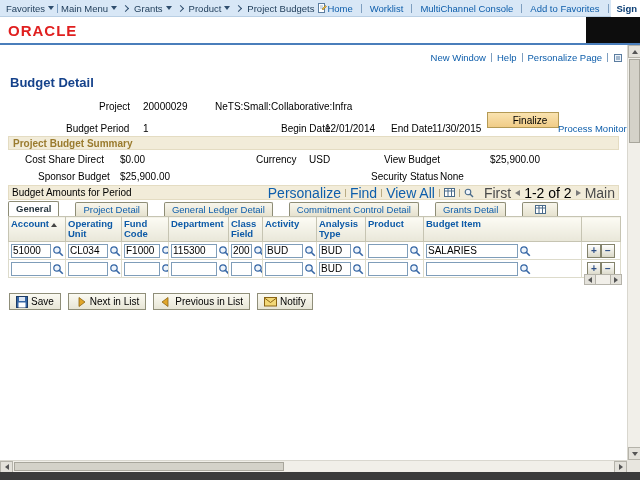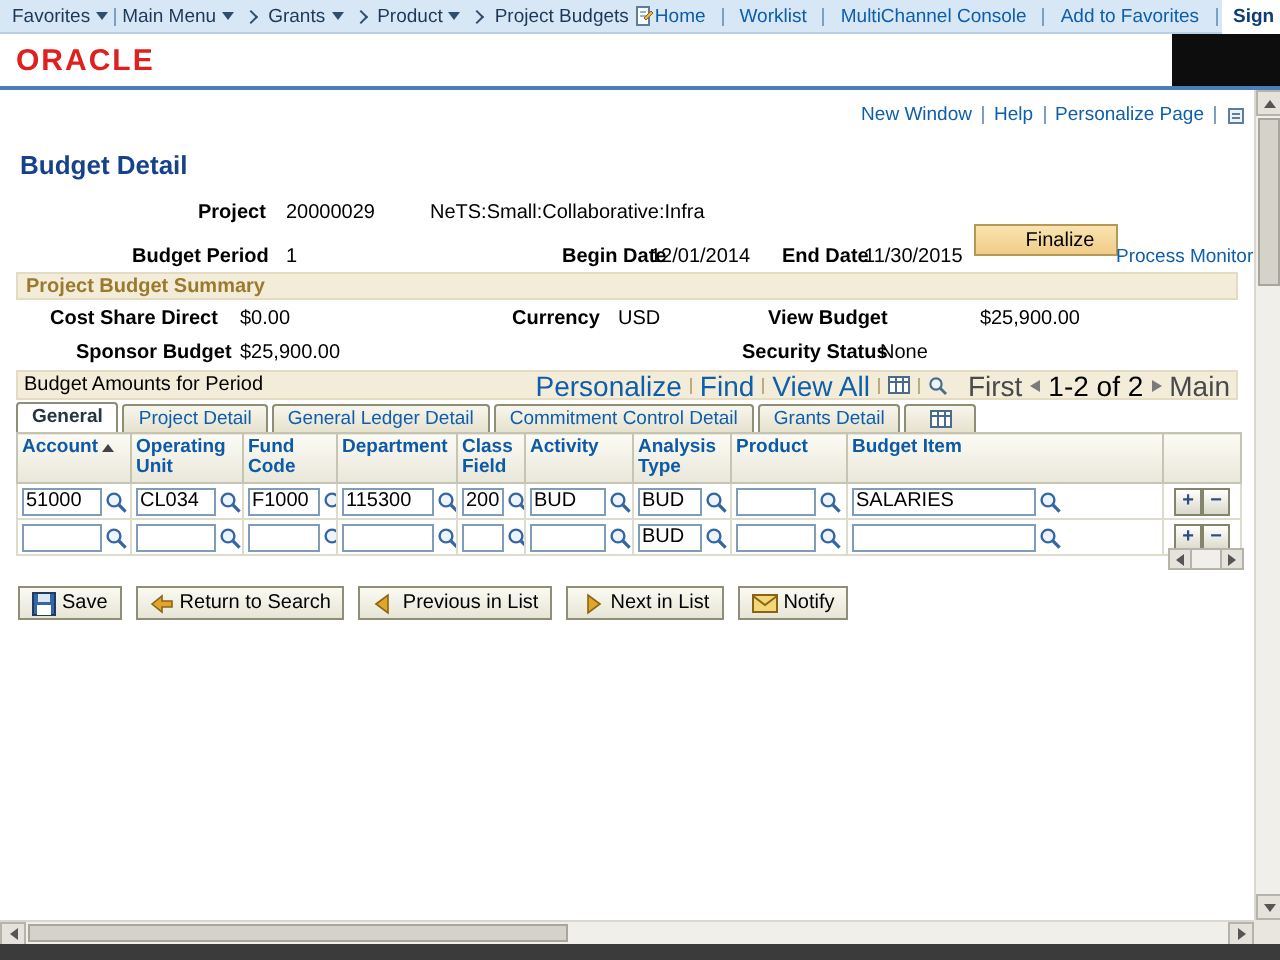--- a/index.html
+++ b/index.html
@@ -1,20 +1,20 @@
 <!DOCTYPE html>
 <html><head>
 <meta charset="utf-8">
 <style>
   html,body{margin:0;padding:0;background:#777;}
   #screen{position:relative;width:640px;height:480px;overflow:hidden;background:#fff;
     font-family:"Liberation Sans","DejaVu Sans",sans-serif;font-size:10px;color:#000;}
   .abs{position:absolute;}
   .lnk{color:#0e5eab;cursor:pointer;text-decoration:none;}
-  .lbl{font-weight:bold;}
+  .lbl{font-weight:normal;}
   .dis{color:#4a4a4a;}
 
   
   #crumbbar{position:absolute;left:0;top:0;width:611px;height:17px;background:#d8e7f6;
     border-bottom:1px solid #b9cfe4;box-sizing:border-box;display:flex;align-items:center;
     justify-content:space-between;padding:0 6px;font-size:9.5px;}
   .crumbs{display:flex;align-items:center;gap:3px;color:#1c3a57;white-space:nowrap;}
   .cdn{width:0;height:0;border-left:3px solid transparent;border-right:3px solid transparent;
     border-top:4px solid #2f4e6e;display:inline-block;}
   .csep{width:4px;height:4px;border-top:1px solid #2f4e6e;border-right:1px solid #2f4e6e;
@@ -45,21 +45,21 @@
   #gridtools{display:flex;align-items:center;gap:4px;font-size:14px;white-space:nowrap;}
   .bsep{height:8px;border-left:1px solid #b9ab84;display:inline-block;}
   .tri-l{width:0;height:0;border-top:3.5px solid transparent;border-bottom:3.5px solid transparent;
     border-right:5px solid #7a7a7a;display:inline-block;cursor:pointer;}
   .tri-r{width:0;height:0;border-top:3.5px solid transparent;border-bottom:3.5px solid transparent;
     border-left:5px solid #7a7a7a;display:inline-block;cursor:pointer;}
 
   
   #tabs{position:absolute;left:8px;top:156px;height:15px;display:flex;align-items:flex-end;}
   .tab{height:13px;line-height:13px;padding:0 7px;border:1px solid #8e8d76;border-bottom:none;
-    background:linear-gradient(#f8f6ec,#e6e2cf);color:#0e5eab;font-size:9.5px;margin-right:2px;
+    background:linear-gradient(#f8f6ec,#e6e2cf);color:#0e5eab;font-size:9.5px;margin-right:16px;
     border-radius:2px 2px 0 0;cursor:pointer;white-space:nowrap;}
   .tab.active{background:#fff;color:#26353f;font-weight:bold;height:14px;line-height:14px;}
   .tabicon{display:flex;align-items:center;justify-content:center;width:20px;}
 
   
   #gridwrap{position:absolute;left:8px;top:171px;}
   #grid{border-collapse:collapse;table-layout:fixed;background:#fff;border:1px solid #a5a392;width:612px;}
   #grid th{background:linear-gradient(#fcfbf4,#e9e7d9);border:1px solid #c6c4b2;color:#0d5aa7;
     font-weight:bold;font-size:9.5px;line-height:10px;text-align:left;vertical-align:top;padding:2px 2px;cursor:pointer;}
   #grid td{border:1px solid #dddbcb;padding:1px 2px;height:15px;vertical-align:middle;background:#fff;
@@ -361,35 +361,29 @@
       <button class="btn">
         <svg width="12" height="12">
             <rect x="0.5" y="0.5" width="11" height="11" fill="#3465a4" stroke="#1d3b66"></rect>
             <rect x="3" y="1" width="6" height="4" fill="#dce6f4"></rect>
             <rect x="2.5" y="6.5" width="7" height="5" fill="#fff"></rect>
           </svg>
         <span>Save</span>
       </button>
       <button class="btn">
         <svg width="12" height="12">
-            <polygon points="1,6 6,2 6,4.5 11,4.5 11,7.5 6,7.5 6,10" fill="#e0a52a" stroke="#8a6414" stroke-width="0.8"></polygon>
+            <polygon points="10,6 4,1.5 4,10.5" fill="#e0a52a" stroke="#8a6414" stroke-width="0.8"></polygon>
           </svg>
-        <span>Return to Search</span>
+        <span>Next in List</span>
       </button>
       <button class="btn">
         <svg width="12" height="12">
             <polygon points="2,6 8,1.5 8,10.5" fill="#e0a52a" stroke="#8a6414" stroke-width="0.8"></polygon>
           </svg>
         <span>Previous in List</span>
-      </button>
-      <button class="btn">
-        <svg width="12" height="12">
-            <polygon points="10,6 4,1.5 4,10.5" fill="#e0a52a" stroke="#8a6414" stroke-width="0.8"></polygon>
-          </svg>
-        <span>Next in List</span>
       </button>
       <button class="btn">
         <svg width="13" height="11">
             <rect x="0.5" y="1.5" width="12" height="8.5" fill="#f2d878" stroke="#8a6414"></rect>
             <polyline points="0.5,2 6.5,6.5 12.5,2" fill="none" stroke="#8a6414"></polyline>
           </svg>
         <span>Notify</span>
       </button>
     </div>
   </div>

